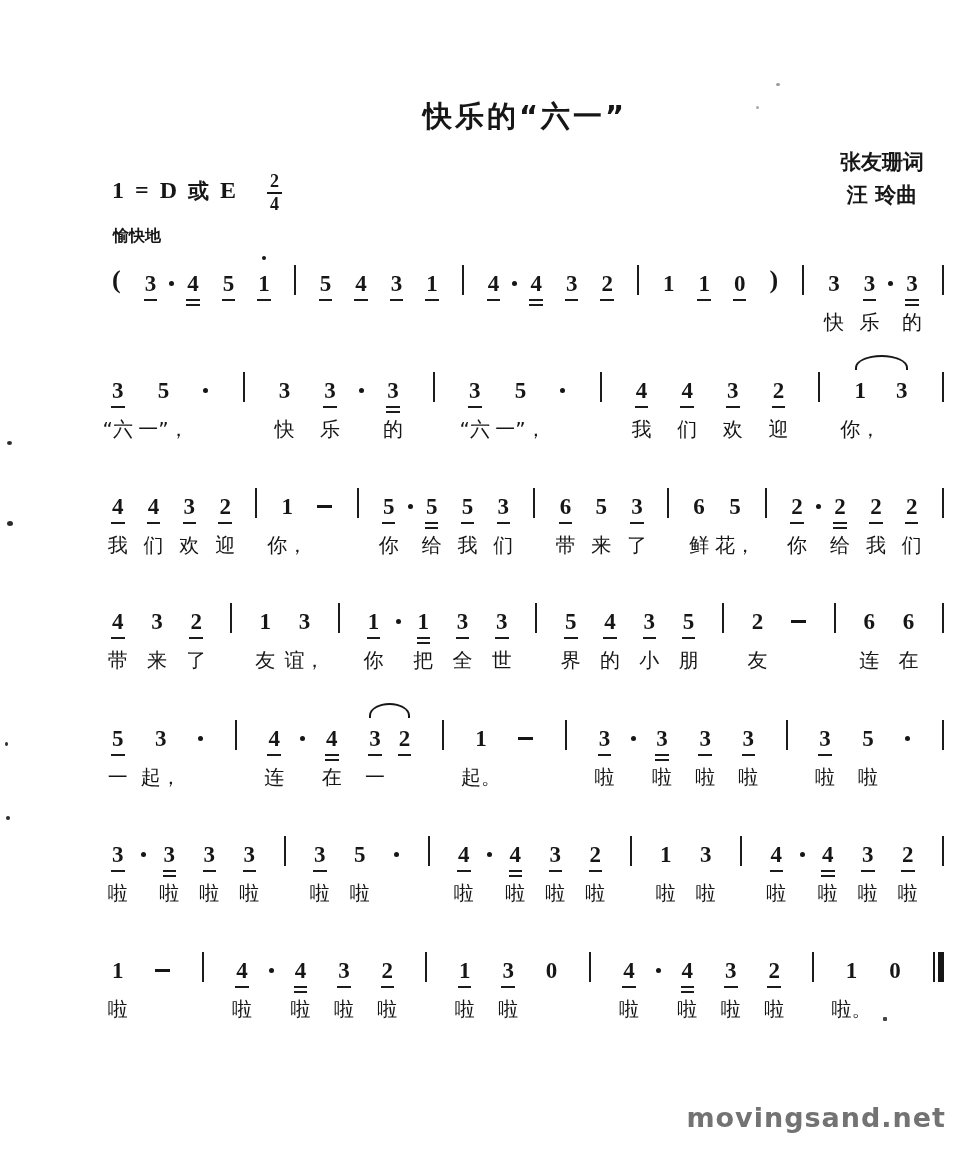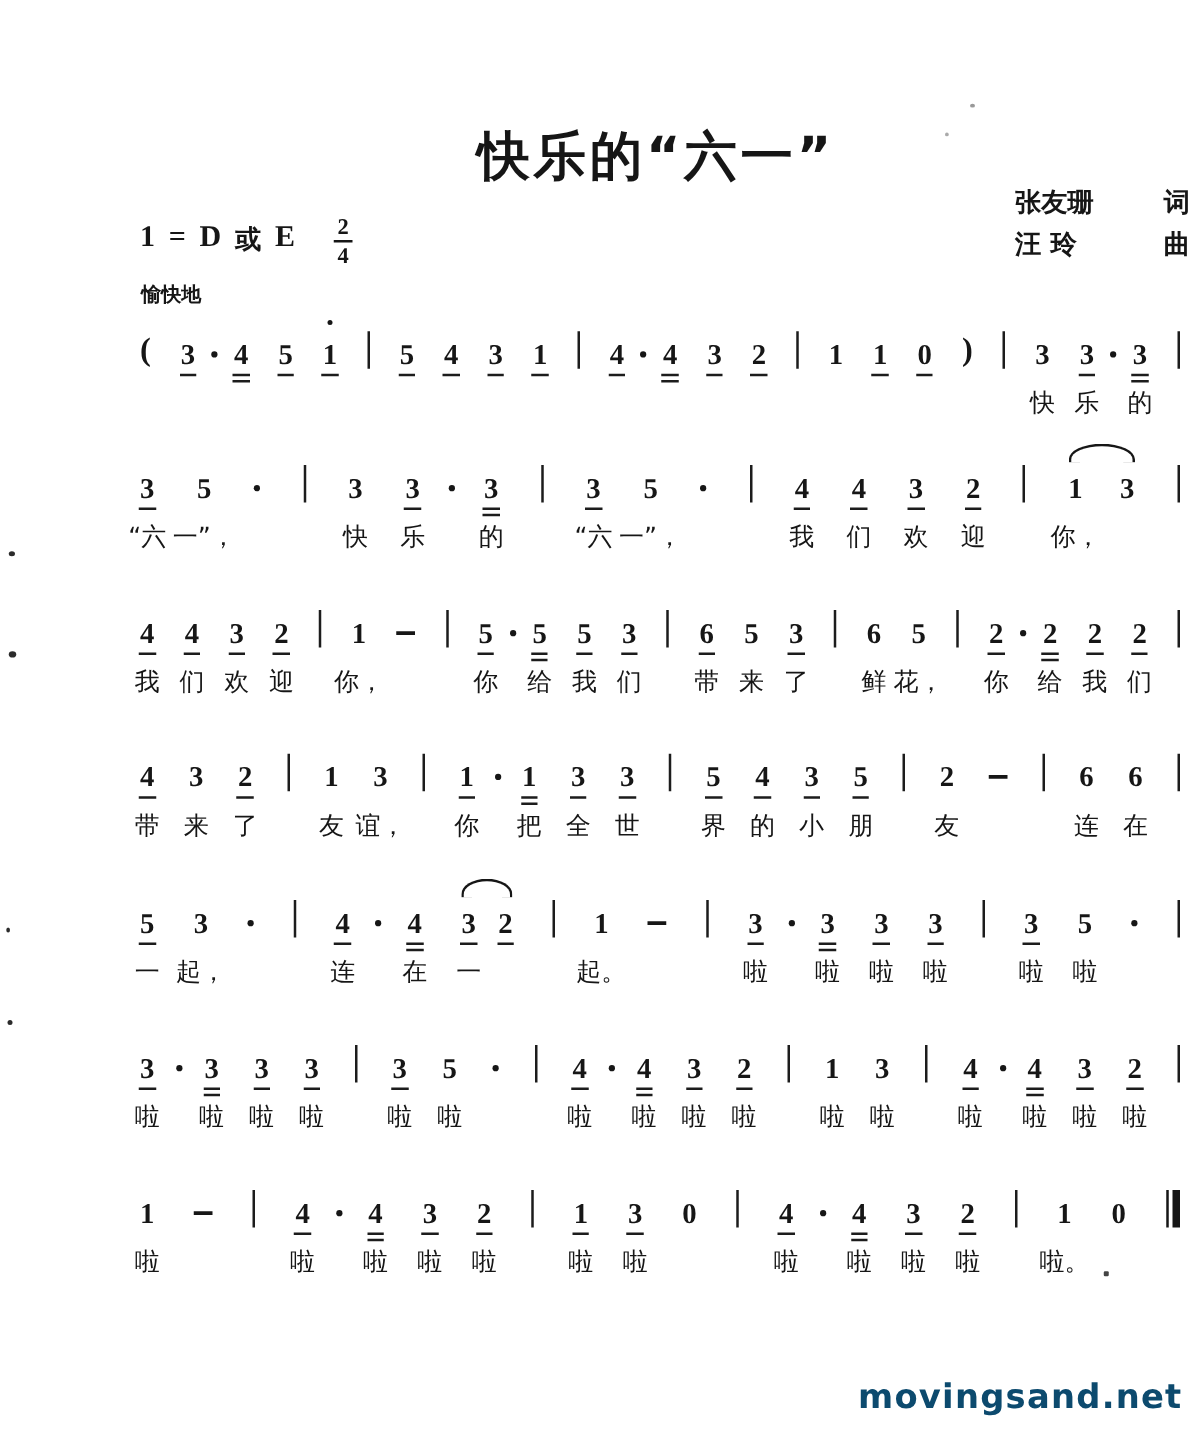--- a/index.html
+++ b/index.html
@@ -1,31 +1,31 @@
 <!DOCTYPE html>
 <html><head>
 <meta charset="utf-8">
 <style>
   html,body{margin:0;padding:0;}
   .page{position:relative;width:960px;height:1150px;background:#ffffff;overflow:hidden;color:#161616;}
 
   .title{position:absolute;top:97px;left:0;width:100%;text-align:center;text-indent:90px;
-         font-family:"DejaVu Sans",sans-serif;font-weight:bold;font-size:42px;letter-spacing:3px;}
+         font-family:"DejaVu Sans",sans-serif;font-weight:bold;font-size:29px;letter-spacing:3px;}
 
   .keysig{position:absolute;left:112px;top:170px;display:flex;align-items:center;gap:11px;
           font-family:"Liberation Serif",serif;font-weight:bold;font-size:24px;}
   .keysig .zh{font-family:"DejaVu Sans",sans-serif;font-size:21px;}
   .frac{display:inline-flex;flex-direction:column;align-items:center;line-height:1.05;
         font-family:"Liberation Serif",serif;font-weight:bold;font-size:18px;margin-left:20px;transform:translateY(2px);}
   .frac .fnum{border-bottom:2px solid #161616;padding:0 3px 1px;}
   .frac .fden{padding-top:1px;}
 
   .credits{position:absolute;right:8px;top:148px;width:140px;display:flex;flex-direction:column;gap:5px;
            font-family:"DejaVu Sans",sans-serif;font-weight:bold;font-size:21px;}
-  .credit{display:flex;justify-content:space-between;}
+  .credit{display:flex;justify-content:center;}
 
   .tempo{position:absolute;left:113px;top:226px;font-family:"DejaVu Sans",sans-serif;font-weight:bold;font-size:16px;}
 
   .score{position:absolute;left:0;top:0;width:100%;height:100%;}
   .srow{position:absolute;left:112px;right:16px;height:30px;display:flex;
         justify-content:space-between;align-items:flex-end;}
   .r0{top:265px}.r1{top:372px}.r2{top:488px}.r3{top:603px}.r4{top:720px}.r5{top:836px}.r6{top:952px}
 
   .note{position:relative;height:30px;display:flex;align-items:flex-end;}
   .note .num{font-family:"Liberation Serif",serif;font-weight:bold;font-size:23px;line-height:1;}
@@ -44,21 +44,21 @@
   .dashcell{position:relative;height:30px;display:flex;align-items:flex-end;}
   .dashline{width:15px;height:3px;background:#161616;margin-bottom:10px;}
   .paren{font-family:"Liberation Serif",serif;font-weight:bold;font-size:26px;line-height:1;
          height:30px;display:flex;align-items:center;}
   .slur{position:relative;display:flex;align-items:flex-end;gap:30px;height:30px;}
   .slur.tightslur{gap:18px;}
   .slur .arc{position:absolute;top:-17px;left:0;right:0;height:13px;border:2px solid #161616;border-bottom:none;
              border-radius:60% 60% 0 0/100% 100% 0 0;}
 
   .watermark{position:absolute;right:14px;top:1102px;font-family:"DejaVu Sans",sans-serif;font-weight:bold;
-             font-size:27px;color:#0c4a6e;letter-spacing:1px;text-align:right;}
+             font-size:27px;color:#737373;letter-spacing:1px;text-align:right;}
 
   .artifact{position:absolute;background:#2b2b2b;border-radius:50%;}
   .a1{left:7px;top:441px;width:5px;height:4px;}
   .a2{left:7px;top:521px;width:6px;height:5px;}
   .a3{left:5px;top:742px;width:3px;height:4px;}
   .a4{left:6px;top:816px;width:4px;height:4px;}
   .a5{left:776px;top:83px;width:4px;height:3px;background:#999;}
   .a6{left:756px;top:106px;width:3px;height:3px;background:#aaa;}
   .a7{left:883px;top:1017px;width:4px;height:4px;background:#444;border-radius:1px;}
 </style>

